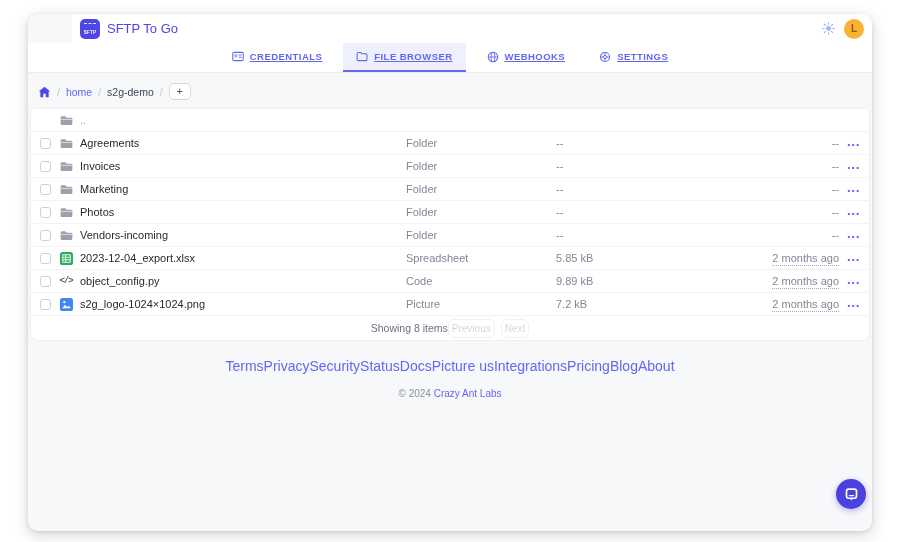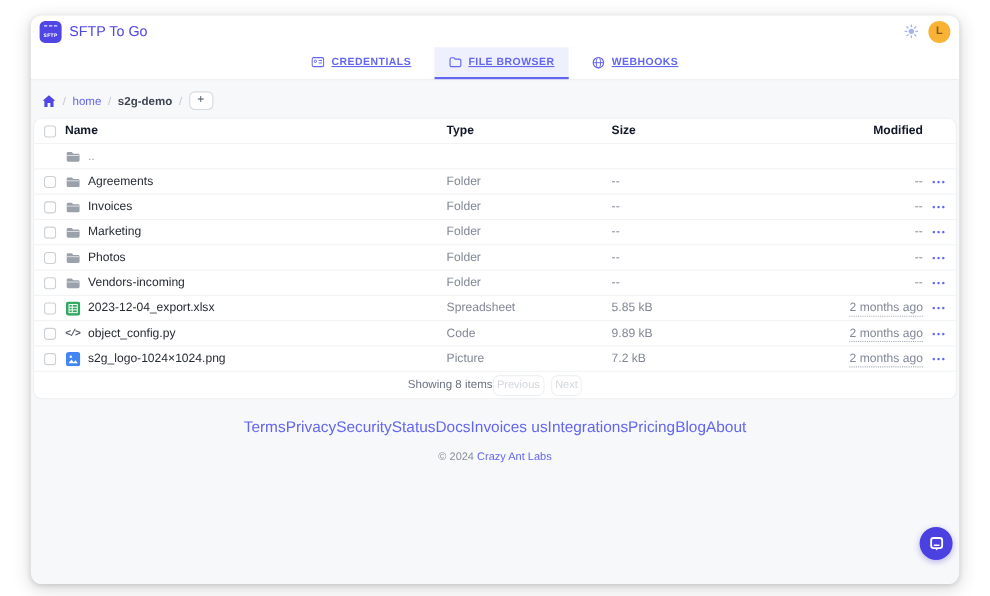--- a/index.html
+++ b/index.html
@@ -11,21 +11,21 @@
     overflow:hidden;
     -webkit-font-smoothing:antialiased;
   }
   .card {
     position:absolute; left:28px; top:14px; width:844px; height:517px;
     background:#f7f8fa; border-radius:10px; overflow:hidden;
     box-shadow:0 4px 16px rgba(0,0,0,.16), 0 1px 4px rgba(0,0,0,.10);
     display:flex; flex-direction:column;
   }
   
-  .app-header { background:#fff; height:29px; display:flex; align-items:center; padding:0 8px; flex:0 0 auto; }
+  .app-header { background:#fff; height:29px; display:flex; align-items:center; padding:0 8px; flex:0 0 auto;margin-left:44px; }
   .logo-badge {
     width:20px; height:20px; border-radius:5px; background:var(--accent,#4f46e5);
     display:flex; align-items:flex-end; justify-content:center; margin-right:7px; position:relative;
   }
   .logo-badge::before {
     content:""; position:absolute; top:4px; left:4px; right:4px;
     border-top:1.5px dashed rgba(255,255,255,.85);
   }
   .logo-badge span { color:#fff; font-size:4.5px; font-weight:700; letter-spacing:.3px; padding-bottom:4px; }
   .app-title { color:var(--accent,#4f46e5); font-size:13px; font-weight:500; }
@@ -43,21 +43,21 @@
     font-size:9.5px; font-weight:700; letter-spacing:.45px; color:var(--tab,#6366f1);
     border-bottom:2px solid transparent;
     text-decoration:underline;
   }
   .tab.active { background:#eef0fe; border-bottom-color:var(--tab,#6366f1); }
   .tab svg { flex:0 0 auto; }
   
   .content { flex:1; padding:8px 2px 0; position:relative; }
   .breadcrumb { display:flex; align-items:center; gap:6px; font-size:10.5px; color:#c3c8cf; margin:2px 8px 7px; }
   .breadcrumb .link { color:var(--tab,#6366f1); cursor:pointer; }
-  .breadcrumb .current { color:#3f4653; font-weight:700; }
+  .breadcrumb .current { color:#3f4653; font-weight:400; }
   .add-btn {
     width:22px; height:17px; background:#fff; border:1px solid #d6dade; border-radius:5px;
     display:flex; align-items:center; justify-content:center;
     color:#4b5563; font-size:11px; line-height:1; cursor:pointer;
   }
   
   .table-card { background:#fff; border:1px solid #eef0f2; border-radius:8px; overflow:hidden; }
   .trow, .thead { display:flex; align-items:center; height:23px; }
   .thead { height:22px; font-size:11px; font-weight:700; color:#111827; }
   .trow { border-top:1px solid #f1f3f5; font-size:11px; }
@@ -137,47 +137,50 @@
       <span>FILE BROWSER</span>
     </div>
     <div class="tab">
       <svg width="12" height="12" viewBox="0 0 16 16">
         <circle cx="8" cy="8" r="6.3" fill="none" stroke="#6366f1" stroke-width="1.4"></circle>
         <line x1="1.7" y1="8" x2="14.3" y2="8" stroke="#6366f1" stroke-width="1.2"></line>
         <ellipse cx="8" cy="8" rx="2.6" ry="6.3" fill="none" stroke="#6366f1" stroke-width="1.2"></ellipse>
       </svg>
       <span>WEBHOOKS</span>
     </div>
+    <div class="tab">
+      <svg width="12" height="12" viewBox="0 0 16 16">
+        <circle cx="8" cy="8" r="6.1" fill="none" stroke="#6366f1" stroke-width="1.4"></circle>
+        <circle cx="8" cy="8" r="2.1" fill="none" stroke="#6366f1" stroke-width="1.3"></circle>
+        <g stroke="#6366f1" stroke-width="1.3" stroke-linecap="round">
+          <line x1="8" y1="3.4" x2="8" y2="4.8"></line>
+            <line x1="8" y1="11.2" x2="8" y2="12.6"></line>
+          <line x1="3.4" y1="8" x2="4.8" y2="8"></line>
+            <line x1="11.2" y1="8" x2="12.6" y2="8"></line>
+        </g>
+      </svg>
+      <span>SETTINGS</span>
+    </div>
   </div>
 
   <div class="content">
 
     <div class="breadcrumb">
       <svg width="13" height="12" viewBox="0 0 16 15">
         <path d="M8 0.8 L15.2 7 H13.2 V14 H9.6 V9.6 H6.4 V14 H2.8 V7 H0.8 Z" fill="#4f46e5"></path>
       </svg>
       <span>/</span>
       <span class="link">home</span>
       <span>/</span>
       <span class="current">s2g-demo</span>
       <span>/</span>
       <div class="add-btn">+</div>
     </div>
 
     <div class="table-card">
-      <div class="thead">
-        <div class="c-check">
-            <span class="cb"></span>
-          </div>
-        <div class="c-name">Name</div>
-        <div class="c-type" style="color:#111827">Type</div>
-        <div class="c-size" style="color:#111827">Size</div>
-        <div class="c-mod" style="color:#111827">Modified</div>
-        <div class="c-act"></div>
-      </div>
       <div>
           <div class="trow parent">
             <div class="c-check"></div>
             <div class="c-name">
               <span class="ficon">
                 <svg width="13" height="11" viewBox="0 0 20 16">
                   <path d="M1 3.5C1 2.4 1.9 1.5 3 1.5h4.2c.5 0 1 .2 1.4.6l1 1c.4.4.9.6 1.4.6H17c1.1 0 2 .9 2 2v7.3c0 1.1-.9 2-2 2H3c-1.1 0-2-.9-2-2V3.5z" fill="#9aa1ab"></path>
                   <rect x="1.5" y="5.6" width="17" height="1.3" fill="#fff" opacity=".7"></rect>
                 </svg>
               </span>
@@ -345,21 +348,21 @@
       </div>
     </div>
 
     <div class="site-footer">
       <div class="flinks">
           <span>Terms</span>
           <span>Privacy</span>
           <span>Security</span>
           <span>Status</span>
           <span>Docs</span>
-          <span>Invoices us</span>
+          <span>Picture us</span>
           <span>Integrations</span>
           <span>Pricing</span>
           <span>Blog</span>
           <span>About</span>
         </div>
       <div class="copyright">
         <span>© 2024</span>
         <span class="brand">Crazy Ant Labs</span>
       </div>
     </div>

